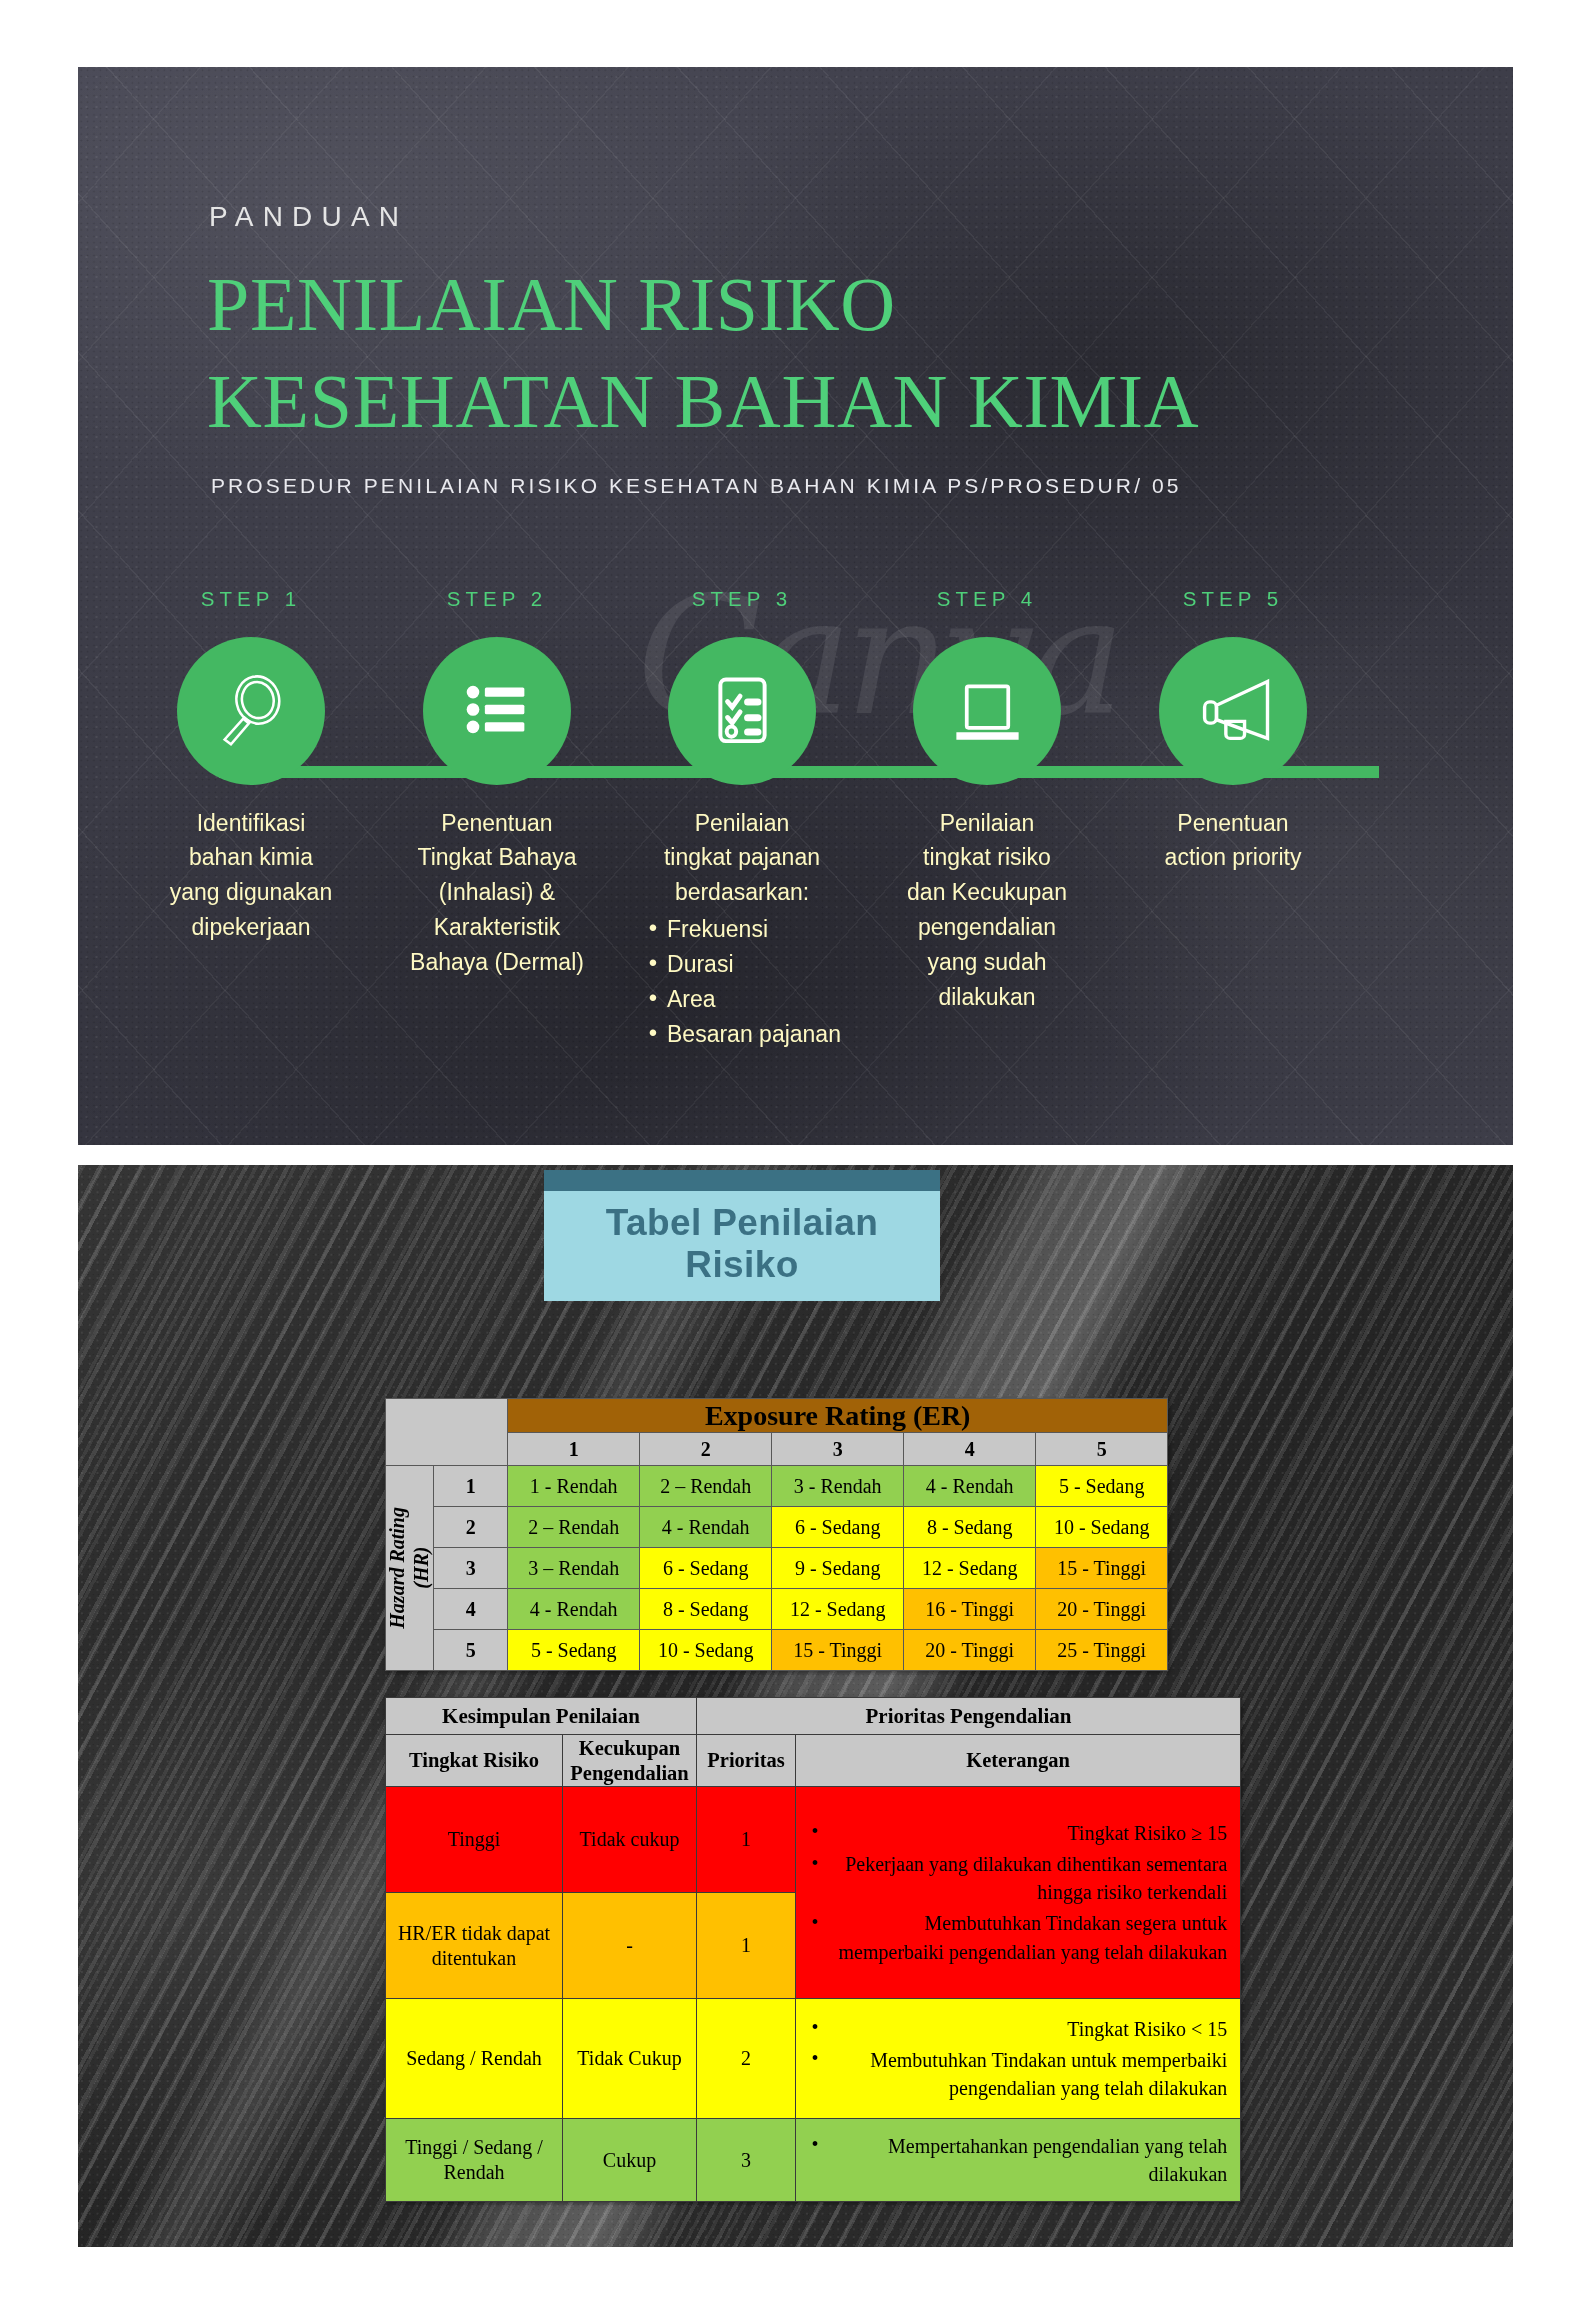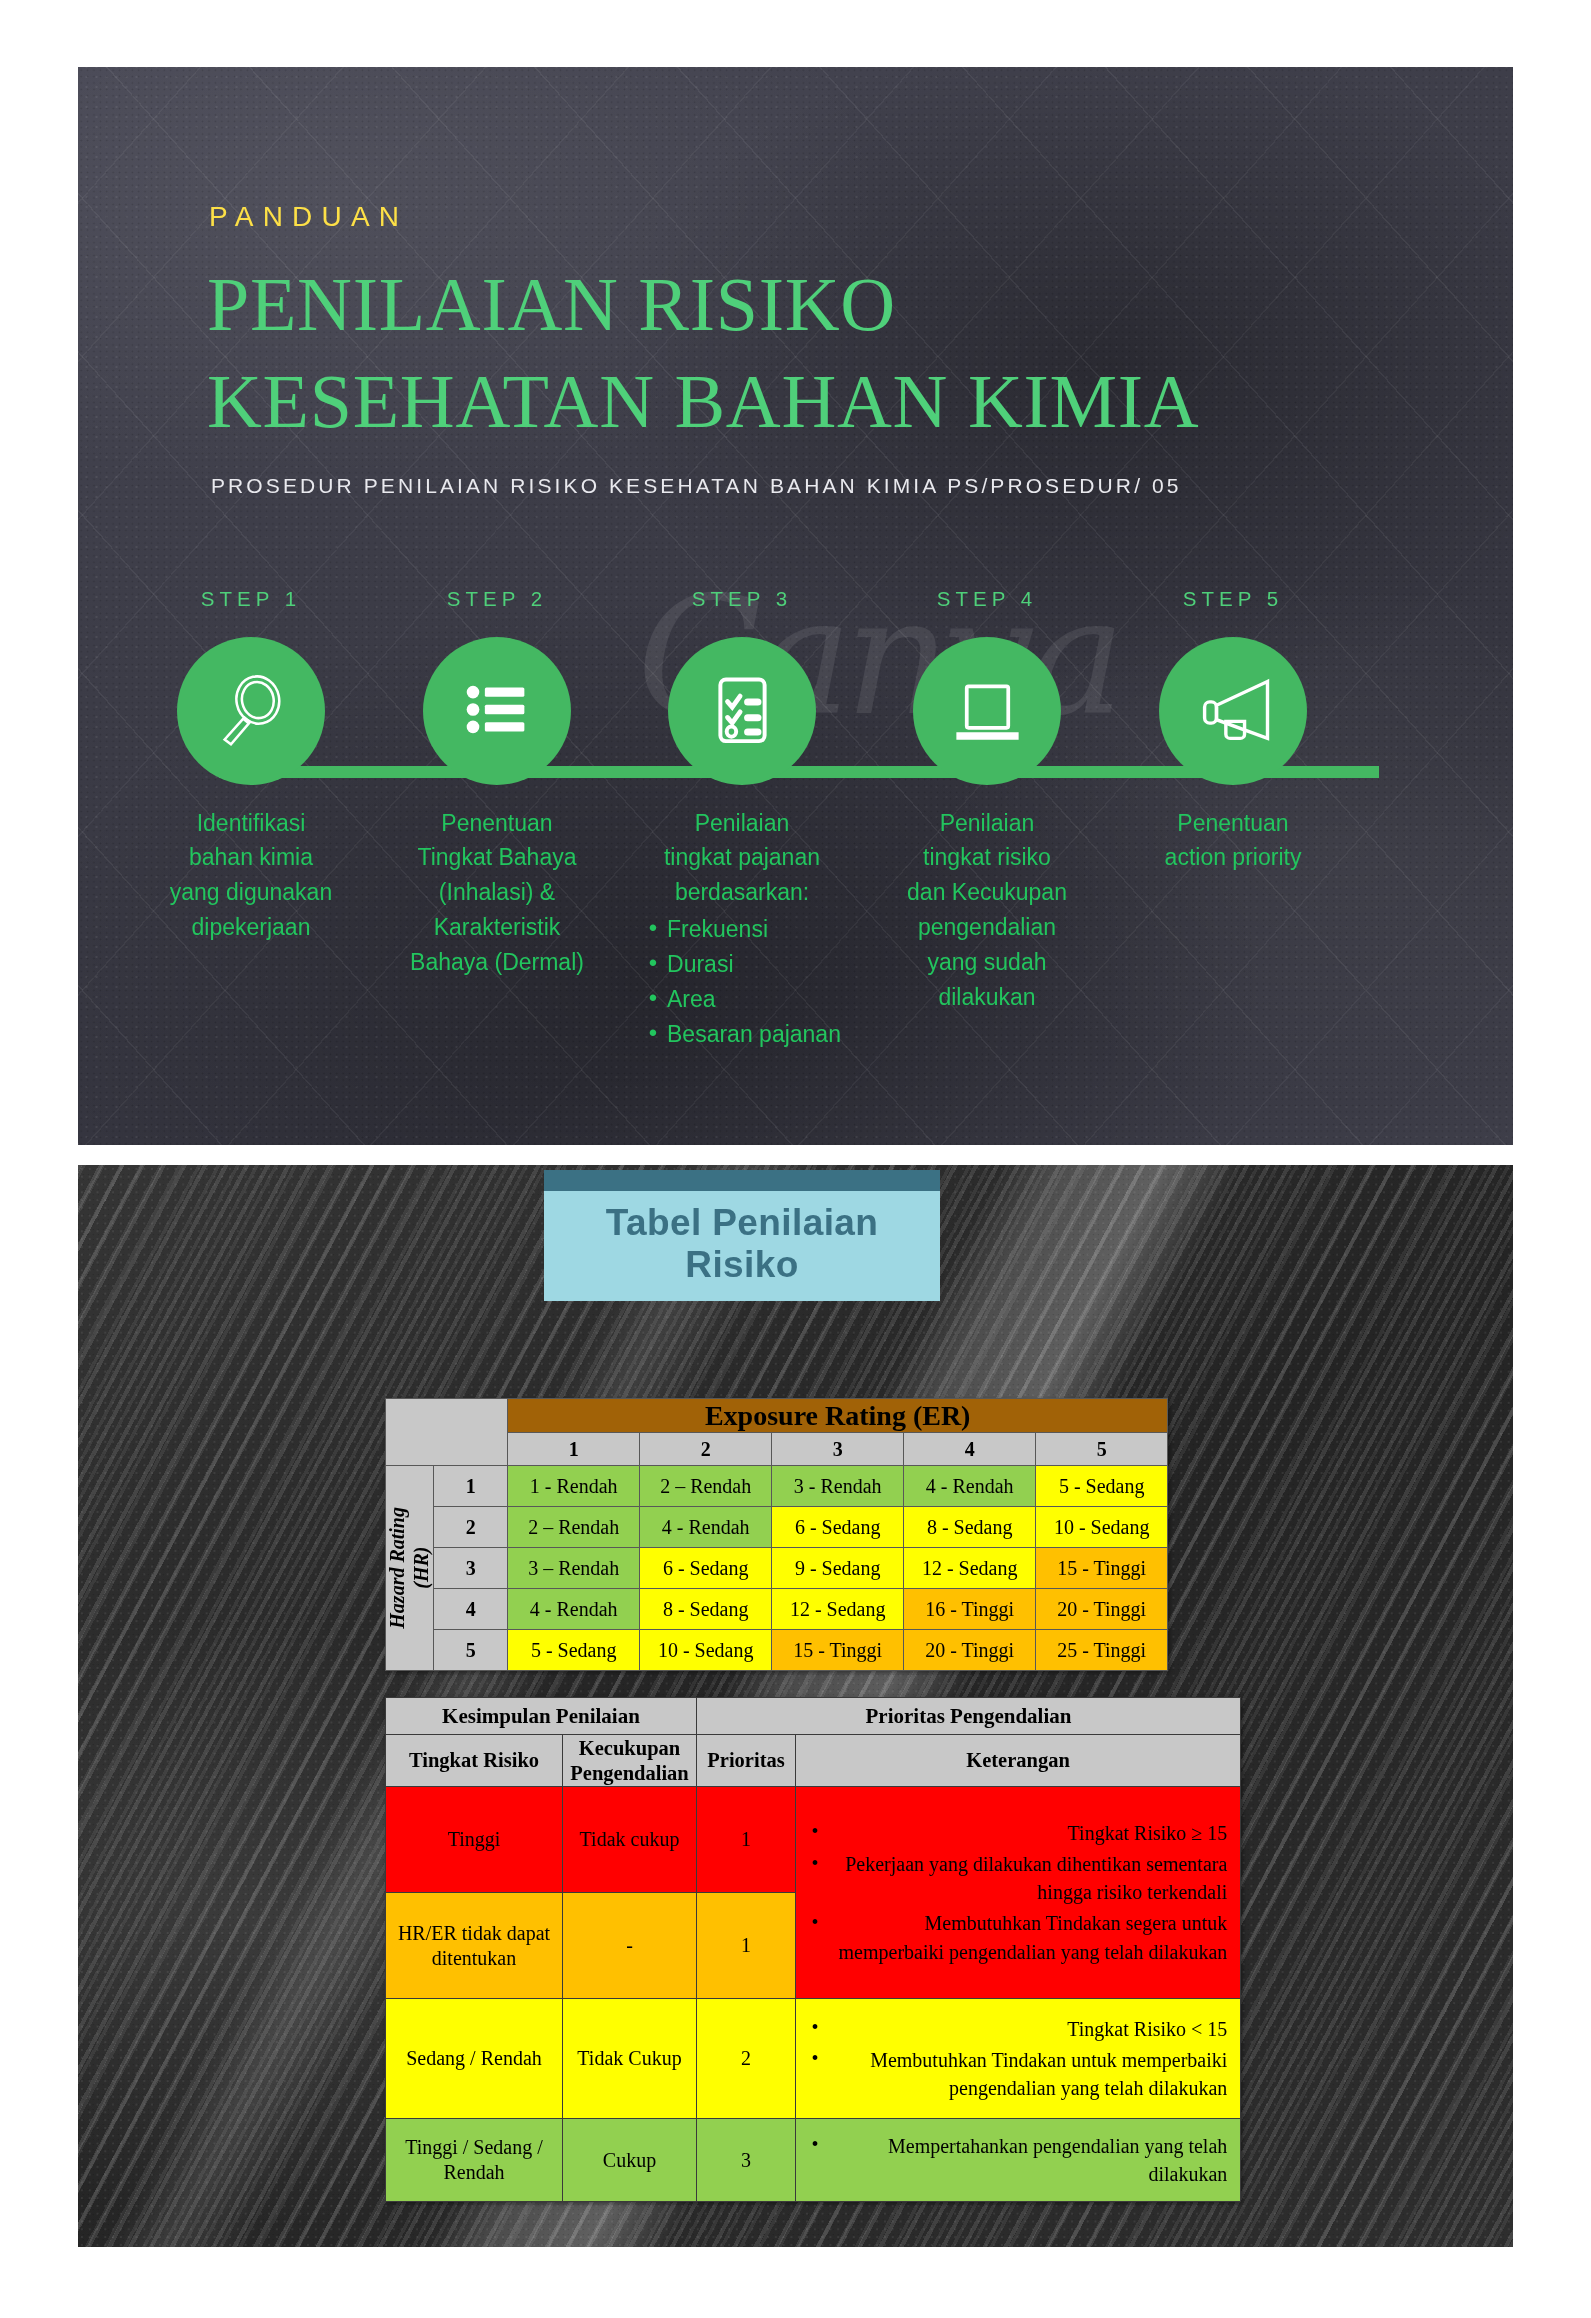--- a/index.html
+++ b/index.html
@@ -40,21 +40,21 @@
   .watermark {
     position: absolute; left: 559px; top: 495px;
     font-family: "DejaVu Serif", serif; font-style: italic;
     font-size: 163px; color: rgba(255,255,255,.085);
     letter-spacing: -7px; white-space: nowrap; user-select: none;
   }
 
   .hero-inner { position: absolute; inset: 0; }
   #kicker {
     position: absolute; left: 131px; top: 134px;
-    font-size: 28px; letter-spacing: 9.2px; color: #fde047; font-weight: 400;
+    font-size: 28px; letter-spacing: 9.2px; color: #e5e5e5; font-weight: 400;
   }
   .h1 {
     position: absolute; left: 129px;
     font-family: "Liberation Serif", serif;
     font-size: 76px; line-height: 1.0; color: #4fd07a;
     letter-spacing: 0.7px; white-space: nowrap;
   }
   #title1 { top: 199px; }
   #title2 { top: 296px; }
   #subtitle {
@@ -76,21 +76,21 @@
     font-size: 20.5px; letter-spacing: 5px; color: #4fd07a; margin-bottom: 25.5px;
   }
   .circle {
     width: 148px; height: 148px; border-radius: 50%;
     background: #44b862;
     display: flex; align-items: center; justify-content: center;
     position: relative; z-index: 2;
   }
   .step-desc {
     margin-top: 21px; width: 212px;
-    font-size: 23px; line-height: 1.52; color: #22c55e; text-align: center;
+    font-size: 23px; line-height: 1.52; color: #fef9c3; text-align: center;
   }
   .step-desc ul { list-style: none; margin-top: 1.4px; }
   .step-desc li { position: relative; padding-left: 24px; text-align: left; }
   .step-desc li::before {
     content: "•"; position: absolute; left: 5.7px; top: -1.4px; font-size: 24px;
   }
   .step-bullets { display: inline-block; text-align: left; }
 
   #step0 { left: 67px; }
   #step1 { left: 313px; }

